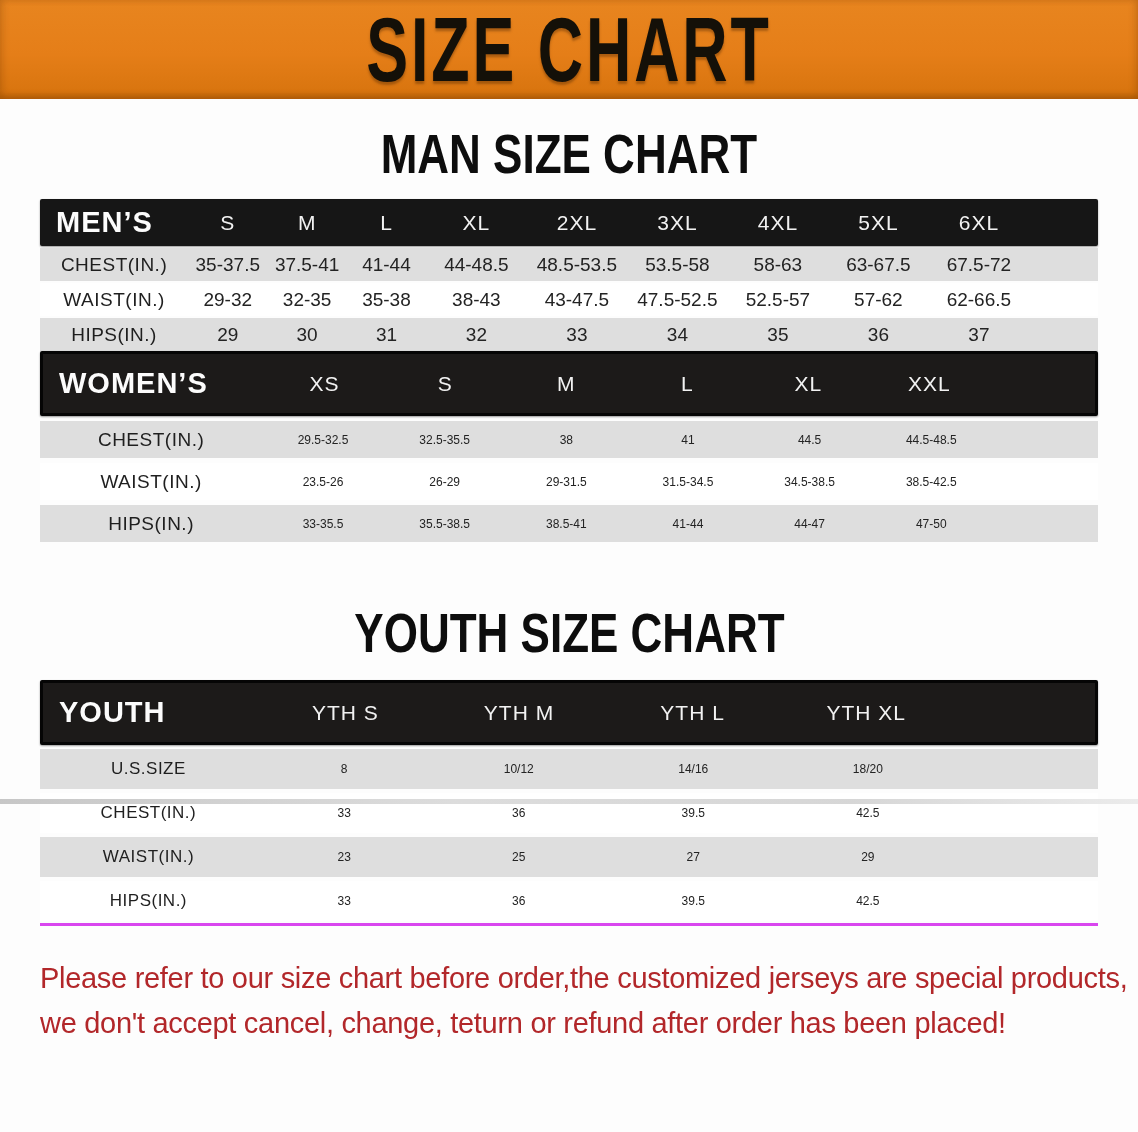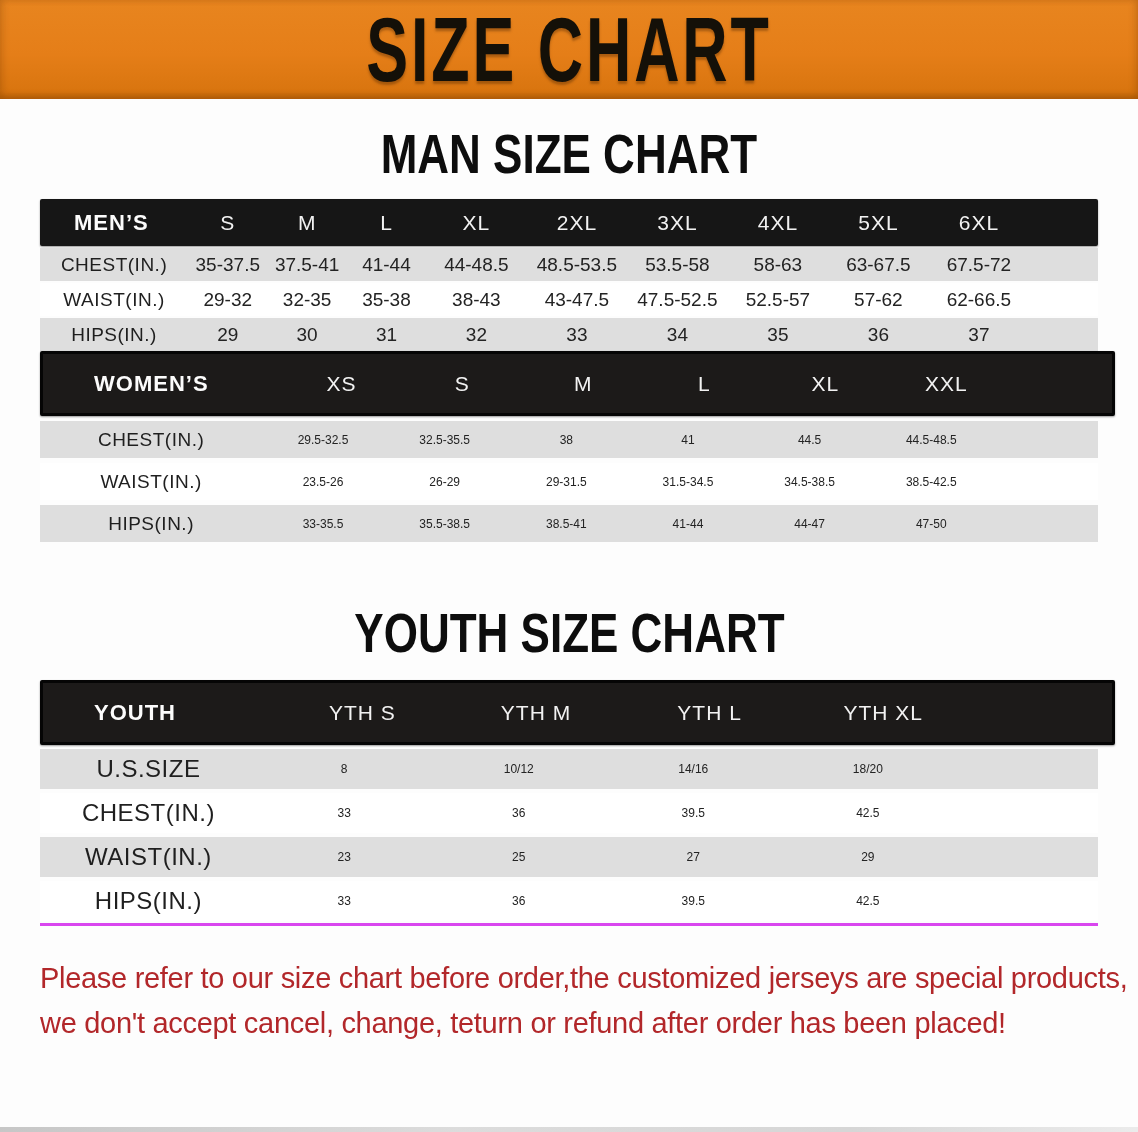--- a/index.html
+++ b/index.html
@@ -2,21 +2,21 @@
 <html><head>
 <meta charset="utf-8">
 <style>
   html,body{margin:0;padding:0;}
   body{
     width:1138px;height:1132px;position:relative;overflow:hidden;
     background:#fdfdfd;
     font-family:"Liberation Sans","DejaVu Sans",sans-serif;
     -webkit-font-smoothing:antialiased;
   }
-  .page{width:1138px;height:1132px;position:relative;}
+  .page{width:1138px;height:804px;position:relative;}
 
   
   .banner{
     height:99px;background:#E57E18;
     background:linear-gradient(180deg,#e8851f 0%,#e57e18 55%,#d9750f 92%,#c96c0c 100%);
     display:flex;align-items:center;justify-content:center;
     box-shadow:inset 0 -4px 6px rgba(100,50,0,.18), inset 4px 0 6px rgba(100,50,0,.12), inset -4px 0 6px rgba(100,50,0,.12);
   }
   .banner-title{
     display:inline-block;color:#141008;font-weight:700;font-size:64px;letter-spacing:3px;
@@ -37,39 +37,38 @@
   .heading-women{margin-top:38px;margin-bottom:24px;}
   .heading-youth{margin-top:62px;margin-bottom:18px;}
 
   
   .size-table{width:1058px;margin:0 40px;}
   .trow{display:grid;align-items:center;}
   .cell{text-align:center;white-space:nowrap;}
 
   .thead{background:#161616;color:#fff;border-radius:2px;box-shadow:0 1px 2px rgba(0,0,0,.4);}
   .men  .thead{height:47px;}
-  .women .thead,.youth .thead{height:59px;border:3px solid #050505;background:#1c1a19;width:calc(100% - 6px);padding-left:17px;}
+  .women .thead,.youth .thead{height:59px;border:3px solid #050505;background:#1c1a19;width:calc(100% - 6px);}
   .head-label{
-    text-align:left;padding-left:16px;font-weight:700;font-size:22px;letter-spacing:1px;
+    text-align:left;padding-left:16px;font-weight:700;font-size:29px;letter-spacing:1px;
     color:#fcfcfc;
-    margin-left:18px;
   }
   .head-cell{font-size:21px;color:#f2f2f2;letter-spacing:1px;}
 
   .gray{background:#DEDEDE;}
   .white{background:#ffffff;}
   .men   .trow:not(.thead){height:33px;margin-top:2px;}
   .women .trow:not(.thead){height:37px;margin-top:5px;}
   .youth .trow:not(.thead){height:40px;margin-top:4px;}
   .youth{border-bottom:3px solid #d946ef;padding-bottom:2px;}
 
   .row-label{font-size:19px;color:#1f1f1f;letter-spacing:.5px;}
   .value-cell{font-size:19px;color:#232323;}
   .women .value-cell,.youth .value-cell{font-size:12px;}
-  .youth .row-label{font-size:24px;}
+  .youth .row-label{font-size:17px;}
 
   
   .men   .trow{grid-template-columns:14% 7.5% 7.5% 7.5% 9.5% 9.5% 9.5% 9.5% 9.5% 9.5% 1fr;}
   .women .trow{grid-template-columns:21% 11.5% 11.5% 11.5% 11.5% 11.5% 11.5% 1fr;}
   .youth .trow{grid-template-columns:20.5% 16.5% 16.5% 16.5% 16.5% 1fr;}
 
   
   .footer-note{margin:30px 40px 0 40px;color:#B2272A;font-size:29px;line-height:45px;letter-spacing:-.3px;}
   .footer-note div{white-space:nowrap;}
 

